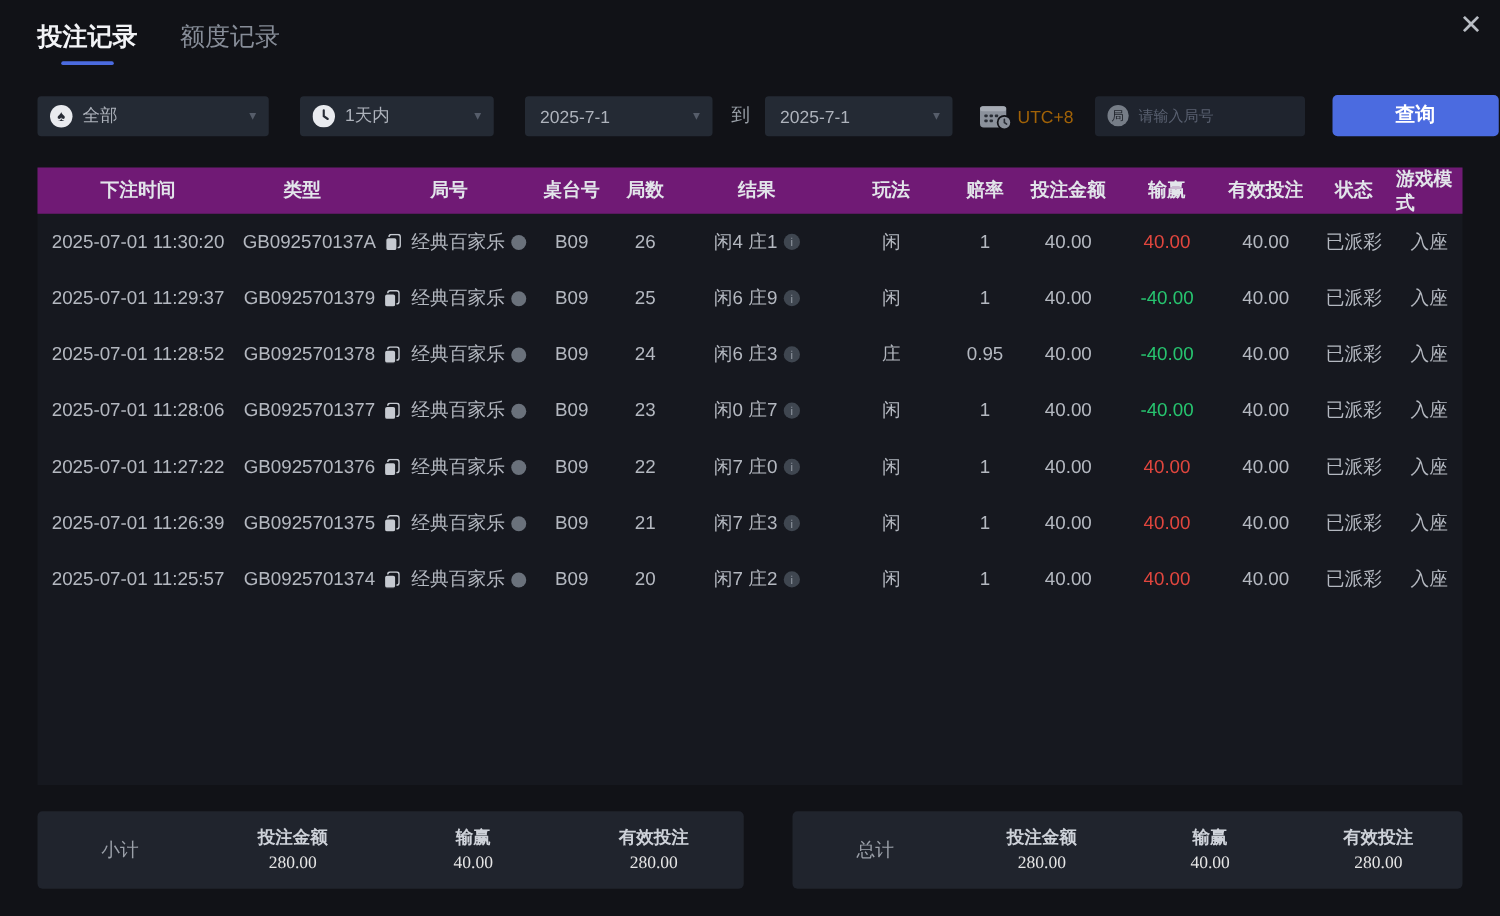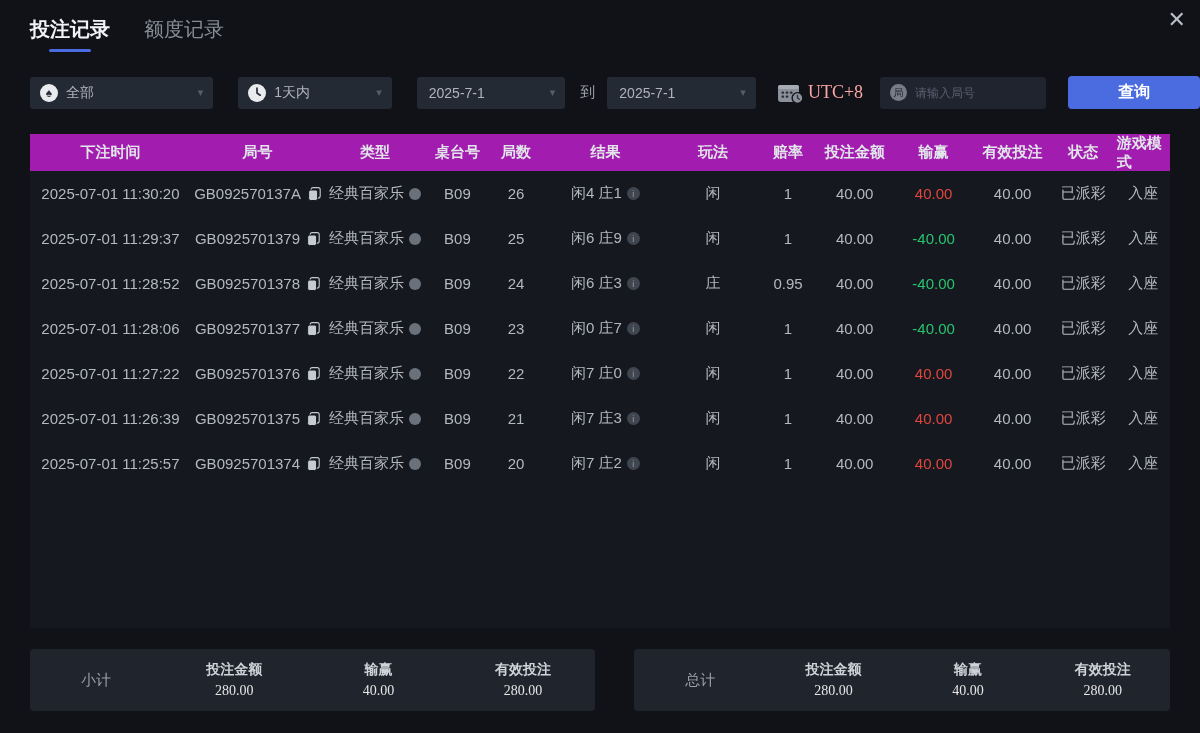--- a/index.html
+++ b/index.html
@@ -36,40 +36,40 @@
   .dd2 { width:155px; margin-left:25px; }
   .date1 { width:150px; margin-left:25px; }
   .date2 { width:150px; }
   .to { font-size:15px; color:#9aa0a8; margin:0 12px 0 15px; }
   .cicon {
     width:18px; height:18px; border-radius:50%; flex:none;
     display:flex; align-items:center; justify-content:center;
   }
   .spade { background:#e9ebef; color:#262b35; font-size:12px; line-height:1; }
   .utc { display:flex; align-items:center; margin-left:21px; }
-  .utc span { font-size:18px; color:#fca5a5; margin-left:4px;font-family:Liberation Serif, serif; }
+  .utc span { font-size:14px; color:#a16207; margin-left:4px; }
   .search {
     width:168px; height:32px; margin-left:17px; background:#1f242e; border-radius:3px;
     display:flex; align-items:center; padding:0 10px;
   }
   .round-icon { width:17px; height:17px; background:#767d87; color:#20242c; font-size:10px; }
   .search input {
     background:transparent; border:none; outline:none; width:100%;
     font-size:12px; color:#aeb3bc; margin-left:8px;
     font-family:"Liberation Sans","DejaVu Sans",sans-serif;
   }
   .search input::placeholder { color:#596070; }
   .query {
     width:133px; height:33px; margin-left:22px; border:none; border-radius:4px;
     background:var(--accent,#4b6be0); color:#fff; font-size:16px; font-weight:bold; cursor:pointer;
     font-family:"Liberation Sans","DejaVu Sans",sans-serif;
   }
   
   .table { margin:25px 30px 0; height:494px; background:#16181f; }
-  .thead { display:flex; height:37px; background:#a21caf; }
+  .thead { display:flex; height:37px; background:#701a75; }
   .th {
     display:flex; align-items:center; justify-content:center;
     font-size:15px; font-weight:bold; color:#e2e5ea;
   }
   .tr { display:flex; height:45px; }
   .td {
     display:flex; align-items:center; justify-content:center;
     font-size:15px; color:#b4b8c0; gap:5px; white-space:nowrap;
   }
   .c1{width:163px}.c2{width:135px}.c3{width:103px}.c4{width:64px}.c5{width:55px}
@@ -155,22 +155,22 @@
   <div class="search">
     <span class="cicon round-icon">局</span>
     <input placeholder="请输入局号" style="">
   </div>
   <button class="query">查询</button>
 </div>
 
 <div class="table">
   <div class="thead">
     <div class="th c1">下注时间</div>
+    <div class="th c3">类型</div>
     <div class="th c2">局号</div>
-    <div class="th c3">类型</div>
     <div class="th c4">桌台号</div>
     <div class="th c5">局数</div>
     <div class="th c6">结果</div>
     <div class="th c7">玩法</div>
     <div class="th c8">赔率</div>
     <div class="th c9">投注金额</div>
     <div class="th c10">输赢</div>
     <div class="th c11">有效投注</div>
     <div class="th c12">状态</div>
     <div class="th c13">游戏模式</div>

